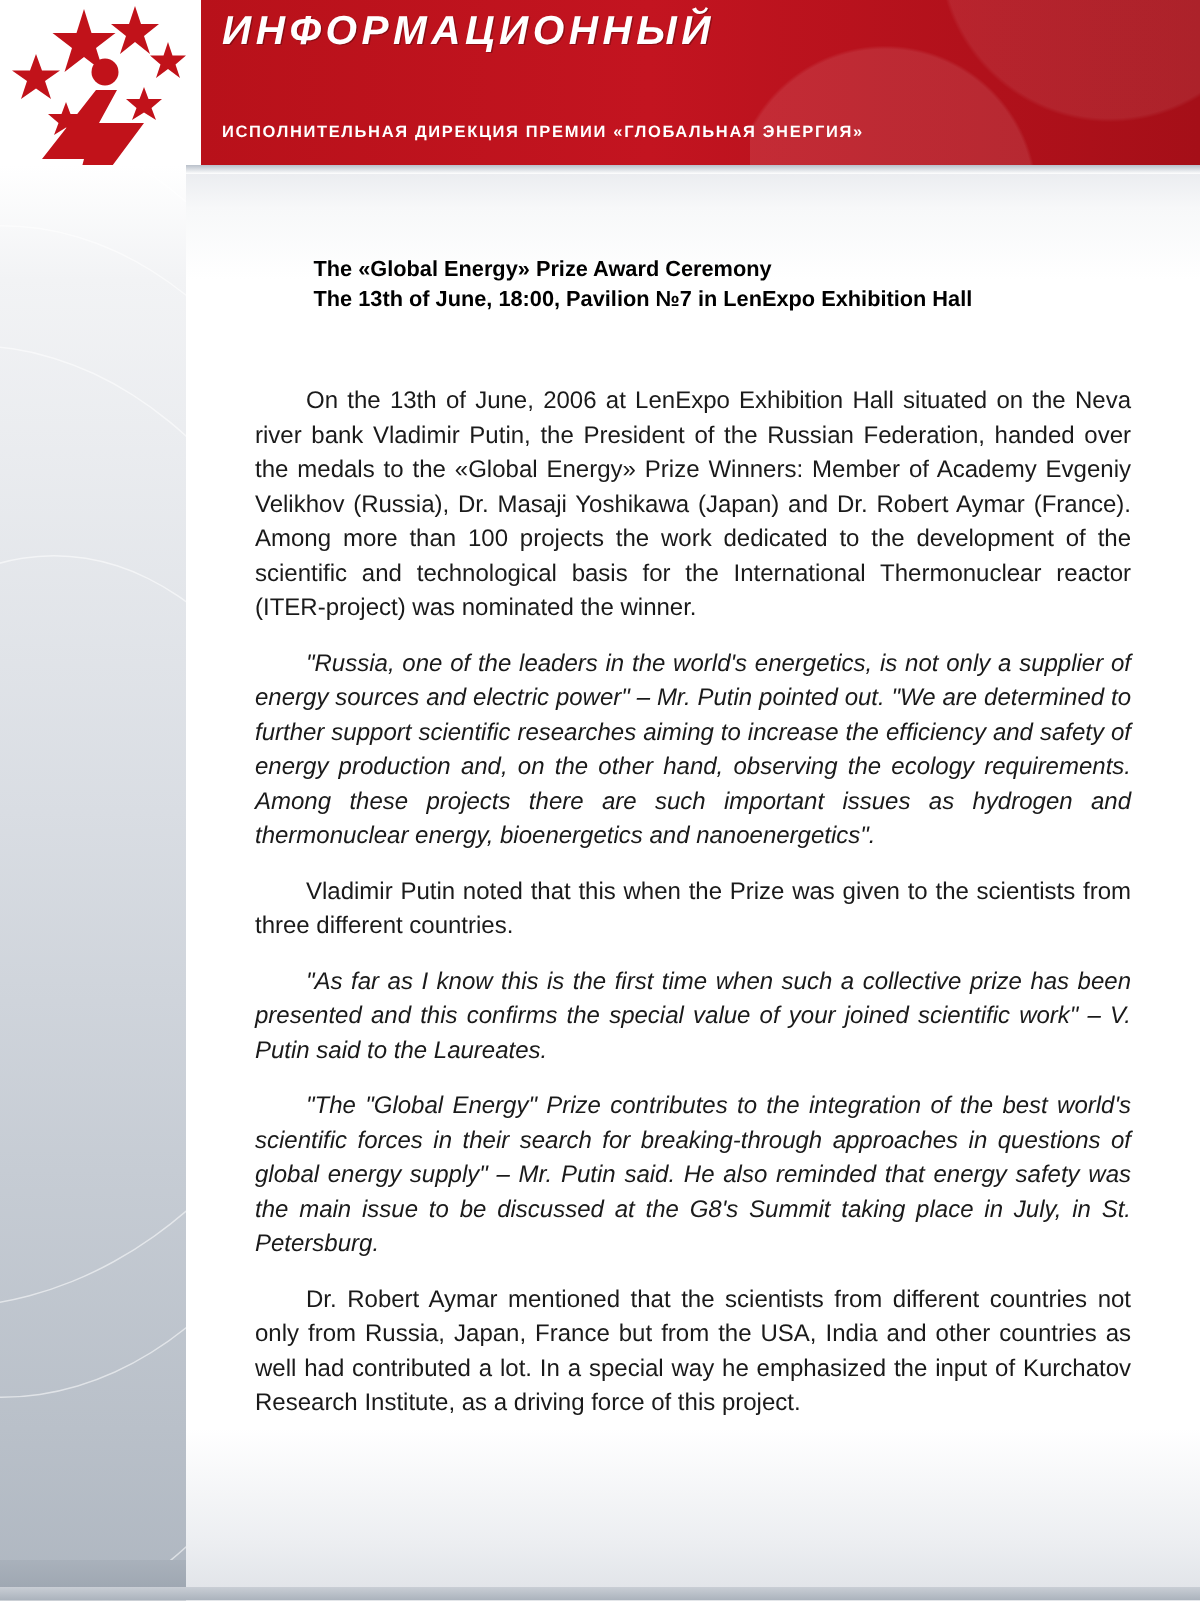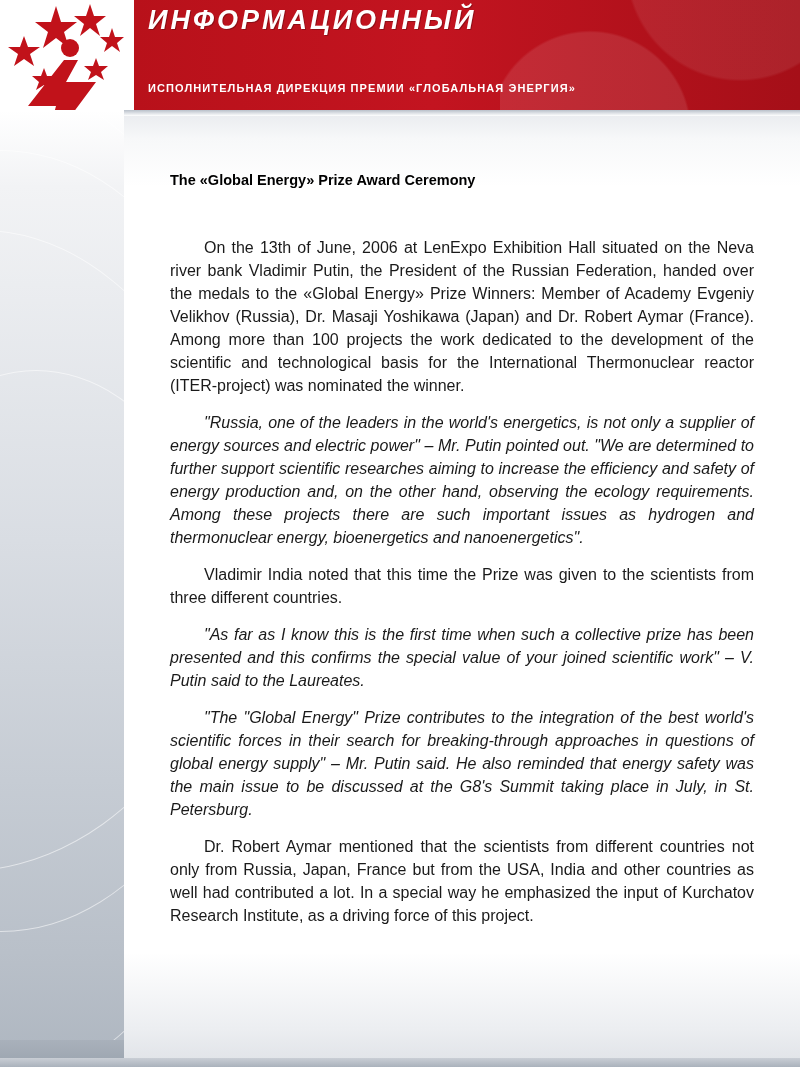--- a/index.html
+++ b/index.html
@@ -139,21 +139,21 @@
     width: 584px;
   }
 
   .doc-heading {
     font-size: 14.5px;
     font-weight: bold;
     color: #000000;
     line-height: 20px;
     margin: 0 0 46px 0;
   }
-  .doc-heading div { white-space: nowrap; }
+  .doc-heading div { white-space: nowrap; margin-left: 39px; }
 
   p.para {
     margin: 0 0 14px 0;
     font-size: 16px;
     line-height: 23px;
     color: #1a1a1a;
     text-align: justify;
     text-indent: 34px;
   }
   p.para.quote {
@@ -211,25 +211,26 @@
     <div class="swoosh s1"></div>
     <div class="swoosh s2"></div>
     <div class="swoosh s3"></div>
     <div class="swoosh s4"></div>
   </div>
 
   <div class="content-wrap">
     <div class="doc">
       <div class="doc-heading">
         <div>The «Global Energy» Prize Award Ceremony</div>
+        <div>The 13th of June, 18:00, Pavilion №7 in LenExpo Exhibition Hall</div>
       </div>
 
       <p class="para">On the 13th of June, 2006 at LenExpo Exhibition Hall situated on the Neva river bank Vladimir Putin, the President of the Russian Federation, handed over the medals to the «Global Energy» Prize Winners: Member of Academy Evgeniy Velikhov (Russia), Dr. Masaji Yoshikawa (Japan) and Dr. Robert Aymar (France). Among more than 100 projects the work dedicated to the development of the scientific and technological basis for the International Thermonuclear reactor (ITER-project) was nominated the winner.</p>
       <p class="para quote">"Russia, one of the leaders in the world's energetics, is not only a supplier of energy sources and electric power" – Mr. Putin pointed out. "We are determined to further support scientific researches aiming to increase the efficiency and safety of energy production and, on the other hand, observing the ecology requirements. Among these projects there are such important issues as hydrogen and thermonuclear energy, bioenergetics and nanoenergetics".</p>
-      <p class="para">Vladimir India noted that this time the Prize was given to the scientists from three different countries.</p>
+      <p class="para">Vladimir Putin noted that this when the Prize was given to the scientists from three different countries.</p>
       <p class="para quote">"As far as I know this is the first time when such a collective prize has been presented and this confirms the special value of your joined scientific work" – V. Putin said to the Laureates.</p>
       <p class="para quote">"The "Global Energy" Prize contributes to the integration of the best world's scientific forces in their search for breaking-through approaches in questions of global energy supply" – Mr. Putin said. He also reminded that energy safety was the main issue to be discussed at the G8's Summit taking place in July, in St. Petersburg.</p>
       <p class="para">Dr. Robert Aymar mentioned that the scientists from different countries not only from Russia, Japan, France but from the USA, India and other countries as well had contributed a lot. In a special way he emphasized the input of Kurchatov Research Institute, as a driving force of this project.</p>
     </div>
   </div>
 
   <div class="bottom-left-block"></div>
   <div class="bottom-bar"></div>
 </div>
 

